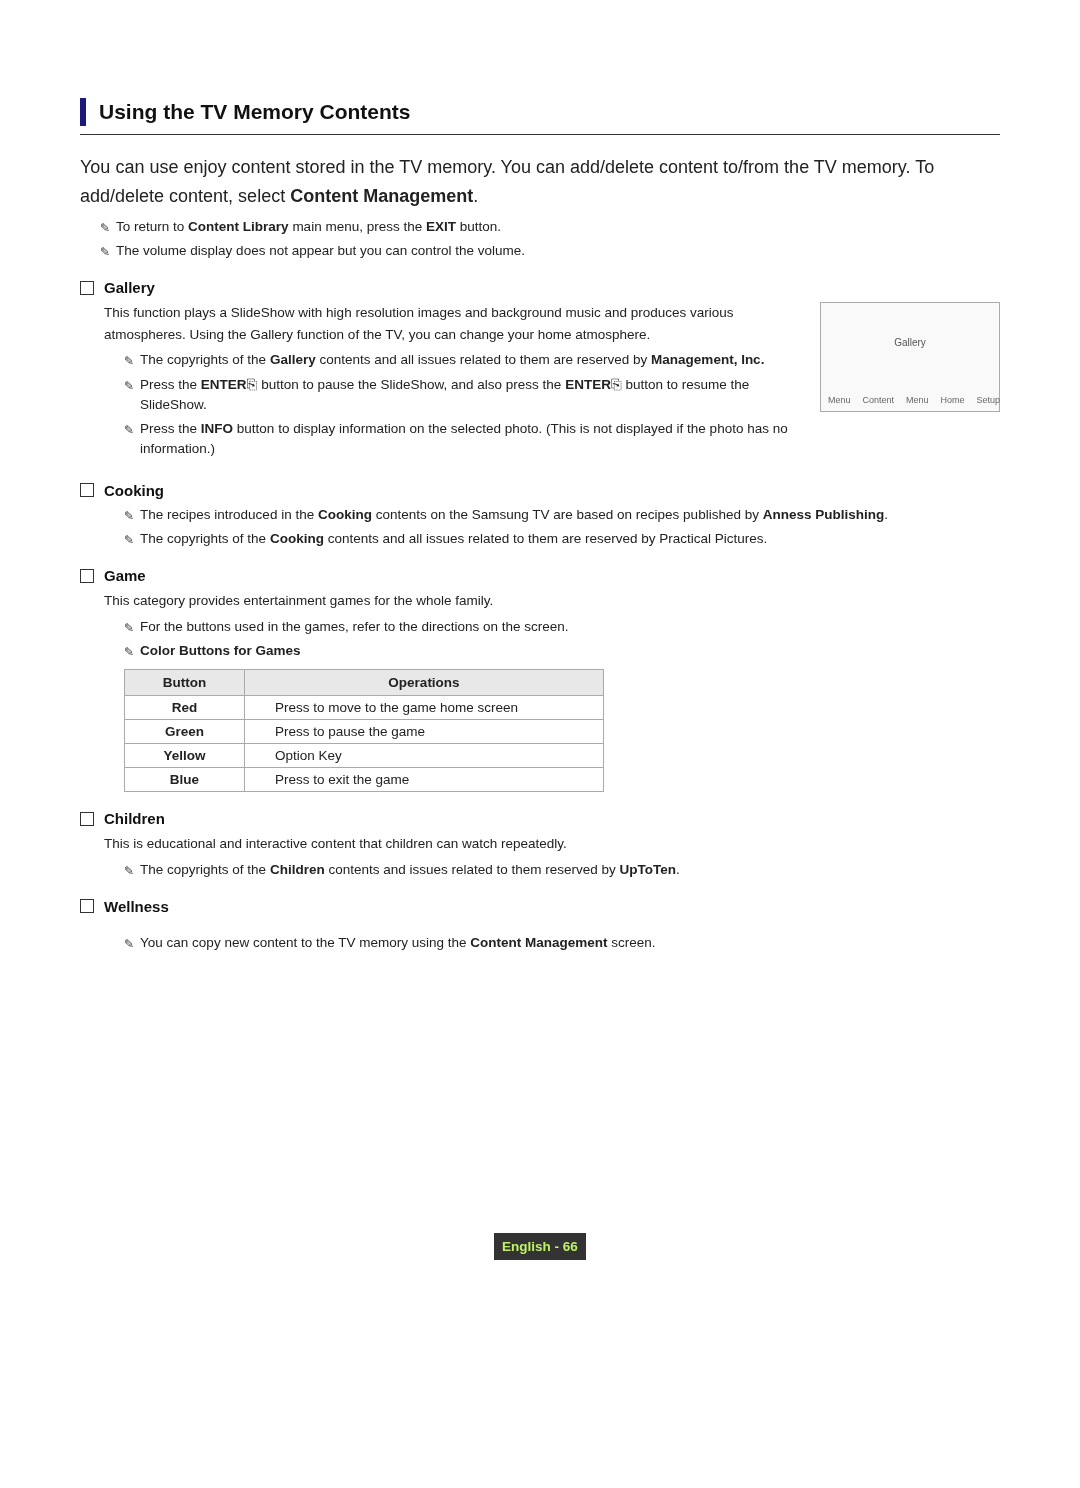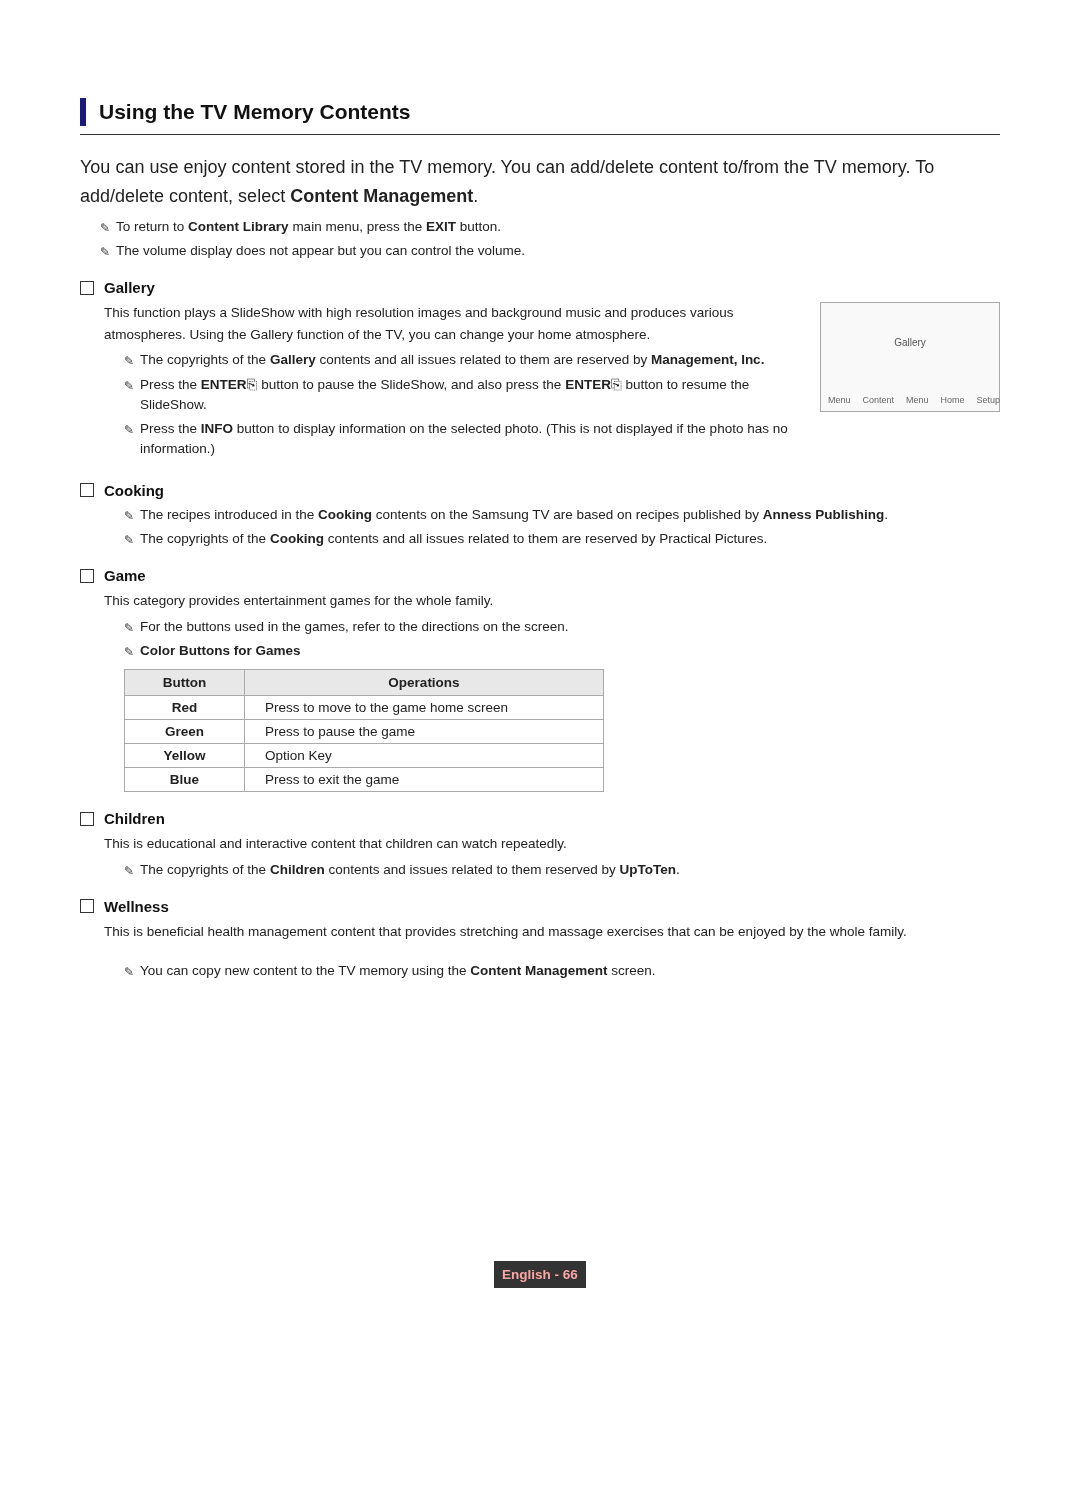--- a/index.html
+++ b/index.html
@@ -161,38 +161,38 @@
       background: #e8e8e8;
       border: 1px solid #aaa;
       padding: 5px 20px;
       font-size: 13.5px;
       font-weight: bold;
       text-align: center;
     }
 
     table td {
       border: 1px solid #aaa;
-      padding: 4px 20px;
+      padding: 4px 30px;
       font-size: 13.5px;
       text-align: center;
     }
 
     table td:first-child {
       font-weight: bold;
       width: 120px;
     }
 
     table td:last-child {
       text-align: left;
       min-width: 320px;
     }
 
     .footer-badge {
       background: #333;
-      color: #fca5a5;
+      color: #bef264;
       padding: 6px 8px;
       font-size: 13.5px;
       font-weight: bold;
     }
 
     b {
       font-weight: bold;
     }
   </style>
 </head>
@@ -330,23 +330,20 @@
       <span>The copyrights of the <b>Children</b> contents and issues related to them reserved by <b>UpToTen</b>.</span>
     </div>
   </div>
 </div>
 
 <div class="section">
   <div class="section-header">
     <span class="checkbox-icon"></span>
     <span class="section-title">Wellness</span>
   </div>
-  <div class="section-body">
-    <p class="section-desc">This is beneficial health management content that provides stretching and massage exercises that can be enjoyed by the whole family.</p>
-  </div>
 </div>
 
 <div class="section">
   <div class="section-body">
     <div class="note-item">
       <span class="note-icon">✎</span>
       <span>You can copy new content to the TV memory using the <b>Content Management</b> screen.</span>
     </div>
   </div>
 </div>

